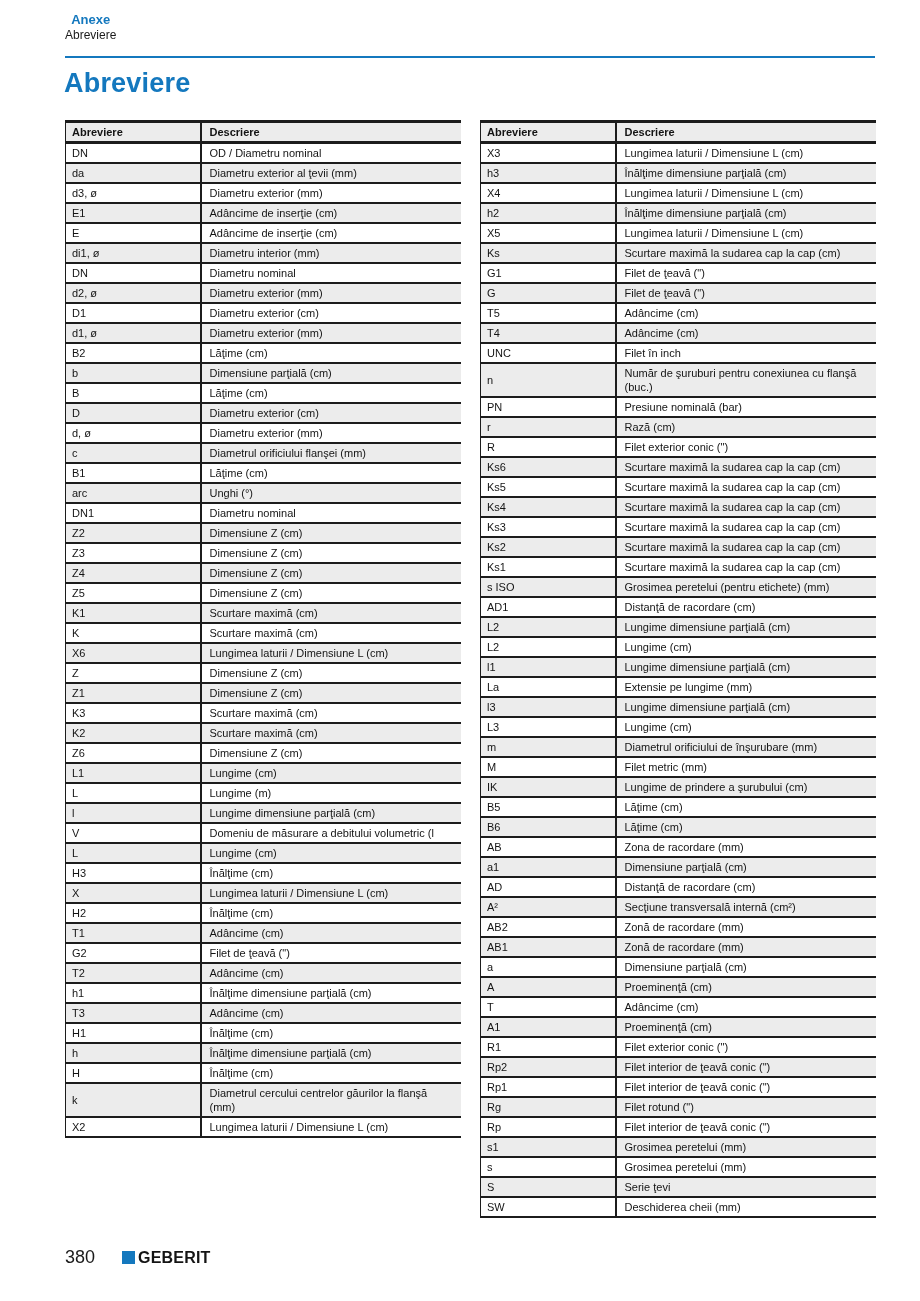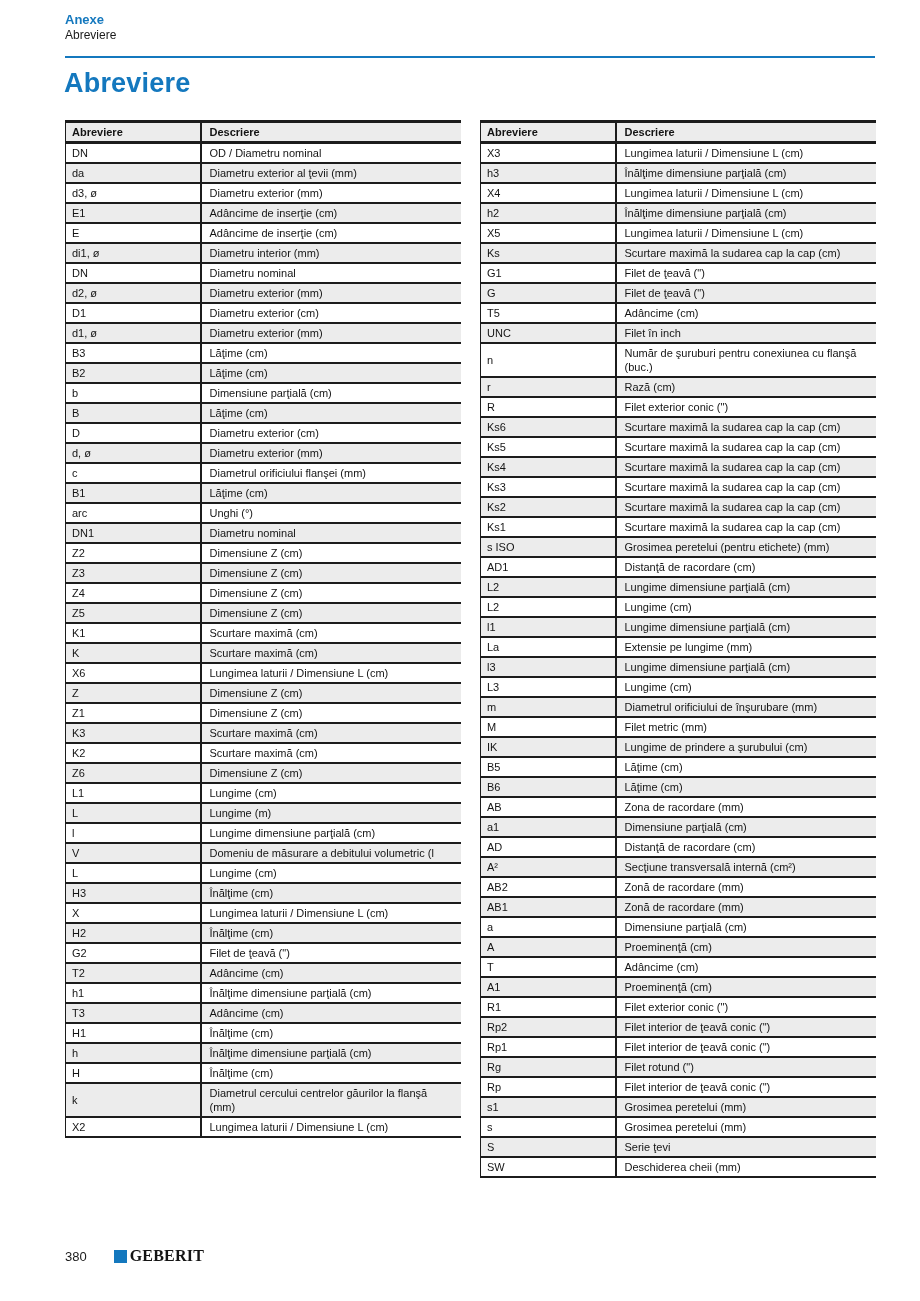--- a/index.html
+++ b/index.html
@@ -9,21 +9,21 @@
     color: #1a1a1a;
     -webkit-font-smoothing: antialiased;
   }
   .page {
     position: relative;
     width: 920px;
     height: 1301px;
     background: #ffffff;
     overflow: hidden;
   }
-  .breadcrumb { position: absolute; left: 65px; top: 12px; }
+  .breadcrumb { position: absolute; left: 65px; top: 12px; text-align: center; }
   .crumb-main {
     font-size: 13px;
     font-weight: bold;
     color: #1478be;
     line-height: 16px;
   }
   .crumb-sub {
     font-size: 12px;
     color: #1a1a1a;
     line-height: 15px;
@@ -85,26 +85,25 @@
   table.abbr-table td:last-child,
   table.abbr-table th:last-child { padding-left: 8px; }
   table.abbr-table tbody tr:nth-child(even) td { background: #ececec; }
   .footer {
     position: absolute;
     left: 65px;
     top: 1247px;
     display: flex;
     align-items: center;
   }
-  .page-number { font-size: 13px; color: #1a1a1a; }
+  .page-number { font-size: 18px; color: #1a1a1a; }
   .logo {
     display: flex;
     align-items: center;
     margin-left: 27px;
-    font-family: Liberation Serif, serif;
   }
   .logo-square {
     display: inline-block;
     width: 13px;
     height: 13px;
     background: #1478be;
     margin-right: 3px;
   }
   .logo-text {
     font-size: 16px;
@@ -173,24 +172,20 @@
         </tr>
         <tr>
           <td>D1</td>
           <td>Diametru exterior (cm)</td>
         </tr>
         <tr>
           <td>d1, ø</td>
           <td>Diametru exterior (mm)</td>
         </tr>
         <tr>
-          <td>B3</td>
-          <td>Lăţime (cm)</td>
-        </tr>
-        <tr>
           <td>B2</td>
           <td>Lăţime (cm)</td>
         </tr>
         <tr>
           <td>b</td>
           <td>Dimensiune parţială (cm)</td>
         </tr>
         <tr>
           <td>B</td>
           <td>Lăţime (cm)</td>
@@ -291,20 +286,24 @@
           <td>H3</td>
           <td>Înălţime (cm)</td>
         </tr>
         <tr>
           <td>X</td>
           <td>Lungimea laturii / Dimensiune L (cm)</td>
         </tr>
         <tr>
           <td>H2</td>
           <td>Înălţime (cm)</td>
+        </tr>
+        <tr>
+          <td>T1</td>
+          <td>Adâncime (cm)</td>
         </tr>
         <tr>
           <td>G2</td>
           <td>Filet de ţeavă (")</td>
         </tr>
         <tr>
           <td>T2</td>
           <td>Adâncime (cm)</td>
         </tr>
         <tr>
@@ -380,26 +379,34 @@
         </tr>
         <tr>
           <td>G</td>
           <td>Filet de ţeavă (")</td>
         </tr>
         <tr>
           <td>T5</td>
           <td>Adâncime (cm)</td>
         </tr>
         <tr>
+          <td>T4</td>
+          <td>Adâncime (cm)</td>
+        </tr>
+        <tr>
           <td>UNC</td>
           <td>Filet în inch</td>
         </tr>
         <tr>
           <td>n</td>
           <td>Număr de şuruburi pentru conexiunea cu flanşă (buc.)</td>
+        </tr>
+        <tr>
+          <td>PN</td>
+          <td>Presiune nominală (bar)</td>
         </tr>
         <tr>
           <td>r</td>
           <td>Rază (cm)</td>
         </tr>
         <tr>
           <td>R</td>
           <td>Filet exterior conic (")</td>
         </tr>
         <tr>

